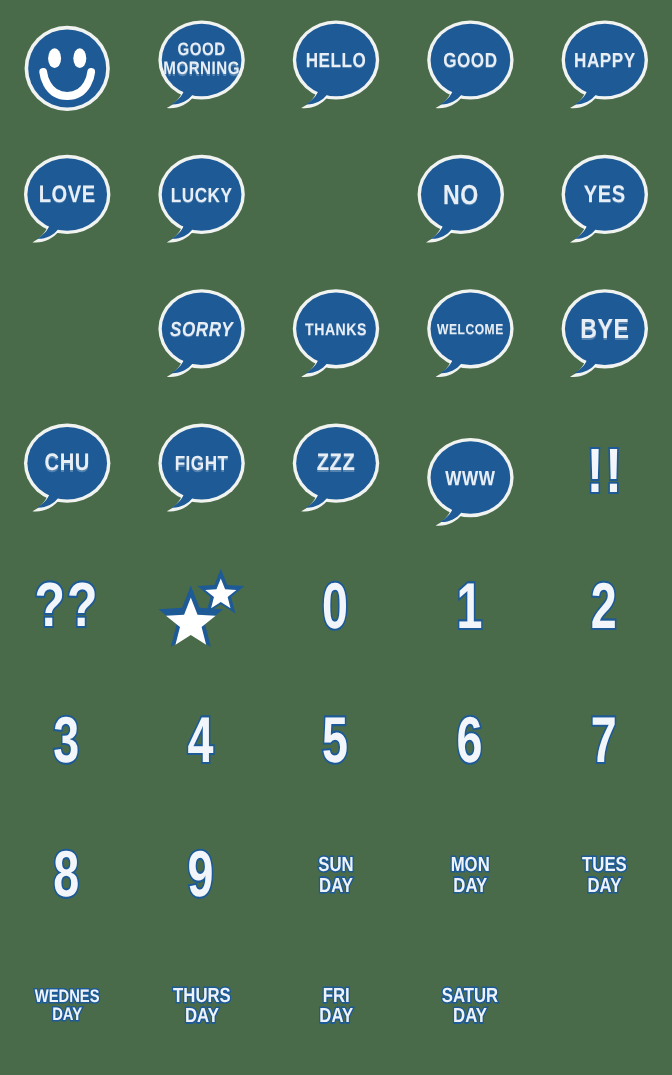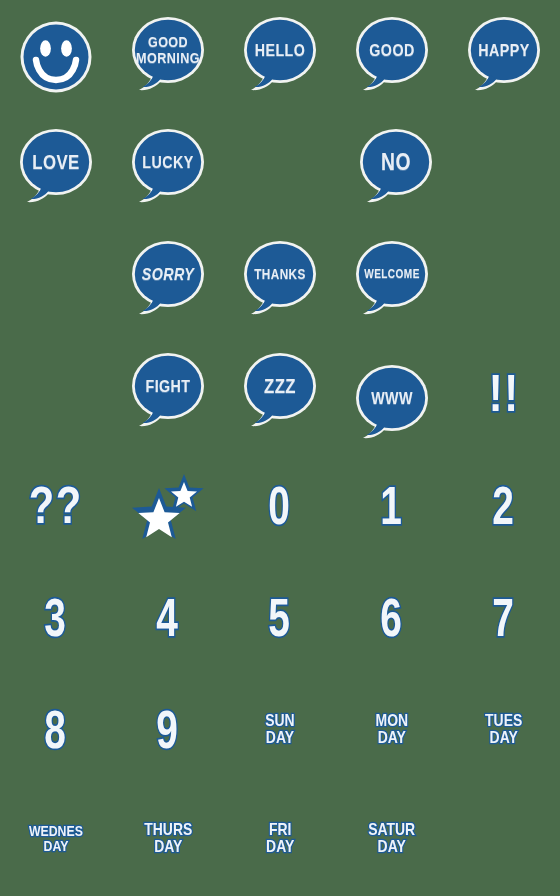--- a/index.html
+++ b/index.html
@@ -218,35 +218,50 @@
     <ellipse cx="38" cy="34" rx="36" ry="33" fill="#FFFFFF" opacity="0.92"></ellipse>
     <path d="M22 60 C20 66, 15 71, 9 74 C18 75, 26 71, 31 65 Z" fill="#FFFFFF" opacity="0.92"></path>
     <ellipse cx="38" cy="34" rx="33.2" ry="30.2" fill="#1d5a96"></ellipse>
     <path d="M23.5 59 C22 64, 17.5 68.5, 12.5 71 C20 71.5, 26.5 68, 30.5 63 Z" fill="#1d5a96"></path>
   </g>
 </svg>
           <div class="bubble-label sz-md">LUCKY</div>
         </div>
       </div>
     </div>
-    <div class="cell" style="left: 340px; top: 113px;">
+    <div class="cell" style="left: 328px; top: 113px;">
       <div class="cell-inner">
         <div class="bubble-wrap">
 <svg class="bubble-svg" viewBox="0 0 76 82">
   <g>
     <ellipse cx="38" cy="34" rx="36" ry="33" fill="#FFFFFF" opacity="0.92"></ellipse>
     <path d="M22 60 C20 66, 15 71, 9 74 C18 75, 26 71, 31 65 Z" fill="#FFFFFF" opacity="0.92"></path>
     <ellipse cx="38" cy="34" rx="33.2" ry="30.2" fill="#1d5a96"></ellipse>
     <path d="M23.5 59 C22 64, 17.5 68.5, 12.5 71 C20 71.5, 26.5 68, 30.5 63 Z" fill="#1d5a96"></path>
   </g>
 </svg>
           <div class="bubble-label sz-xl">NO</div>
         </div>
       </div>
     </div>
+    <div class="cell" style="left: 448px; top: 113px;">
+      <div class="cell-inner">
+        <div class="bubble-wrap">
+<svg class="bubble-svg" viewBox="0 0 76 82">
+  <g>
+    <ellipse cx="38" cy="34" rx="36" ry="33" fill="#FFFFFF" opacity="0.92"></ellipse>
+    <path d="M22 60 C20 66, 15 71, 9 74 C18 75, 26 71, 31 65 Z" fill="#FFFFFF" opacity="0.92"></path>
+    <ellipse cx="38" cy="34" rx="33.2" ry="30.2" fill="#1d5a96"></ellipse>
+    <path d="M23.5 59 C22 64, 17.5 68.5, 12.5 71 C20 71.5, 26.5 68, 30.5 63 Z" fill="#1d5a96"></path>
+  </g>
+</svg>
+          <div class="bubble-label sz-lg">YES</div>
+        </div>
+      </div>
+    </div>
     <div class="cell" style="left: 112px; top: 225px; font-style: italic;">
       <div class="cell-inner">
         <div class="bubble-wrap">
 <svg class="bubble-svg" viewBox="0 0 76 82">
   <g>
     <ellipse cx="38" cy="34" rx="36" ry="33" fill="#FFFFFF" opacity="0.92"></ellipse>
     <path d="M22 60 C20 66, 15 71, 9 74 C18 75, 26 71, 31 65 Z" fill="#FFFFFF" opacity="0.92"></path>
     <ellipse cx="38" cy="34" rx="33.2" ry="30.2" fill="#1d5a96"></ellipse>
     <path d="M23.5 59 C22 64, 17.5 68.5, 12.5 71 C20 71.5, 26.5 68, 30.5 63 Z" fill="#1d5a96"></path>
   </g>
@@ -275,20 +290,50 @@
         <div class="bubble-wrap">
 <svg class="bubble-svg" viewBox="0 0 76 82">
   <g>
     <ellipse cx="38" cy="34" rx="36" ry="33" fill="#FFFFFF" opacity="0.92"></ellipse>
     <path d="M22 60 C20 66, 15 71, 9 74 C18 75, 26 71, 31 65 Z" fill="#FFFFFF" opacity="0.92"></path>
     <ellipse cx="38" cy="34" rx="33.2" ry="30.2" fill="#1d5a96"></ellipse>
     <path d="M23.5 59 C22 64, 17.5 68.5, 12.5 71 C20 71.5, 26.5 68, 30.5 63 Z" fill="#1d5a96"></path>
   </g>
 </svg>
           <div class="bubble-label sz-xs">WELCOME</div>
+        </div>
+      </div>
+    </div>
+    <div class="cell" style="left: 448px; top: 225px;">
+      <div class="cell-inner">
+        <div class="bubble-wrap">
+<svg class="bubble-svg" viewBox="0 0 76 82">
+  <g>
+    <ellipse cx="38" cy="34" rx="36" ry="33" fill="#FFFFFF" opacity="0.92"></ellipse>
+    <path d="M22 60 C20 66, 15 71, 9 74 C18 75, 26 71, 31 65 Z" fill="#FFFFFF" opacity="0.92"></path>
+    <ellipse cx="38" cy="34" rx="33.2" ry="30.2" fill="#1d5a96"></ellipse>
+    <path d="M23.5 59 C22 64, 17.5 68.5, 12.5 71 C20 71.5, 26.5 68, 30.5 63 Z" fill="#1d5a96"></path>
+  </g>
+</svg>
+          <div class="bubble-label sz-xl">BYE</div>
+        </div>
+      </div>
+    </div>
+    <div class="cell" style="left: 0px; top: 337px;">
+      <div class="cell-inner">
+        <div class="bubble-wrap">
+<svg class="bubble-svg" viewBox="0 0 76 82">
+  <g>
+    <ellipse cx="38" cy="34" rx="36" ry="33" fill="#FFFFFF" opacity="0.92"></ellipse>
+    <path d="M22 60 C20 66, 15 71, 9 74 C18 75, 26 71, 31 65 Z" fill="#FFFFFF" opacity="0.92"></path>
+    <ellipse cx="38" cy="34" rx="33.2" ry="30.2" fill="#1d5a96"></ellipse>
+    <path d="M23.5 59 C22 64, 17.5 68.5, 12.5 71 C20 71.5, 26.5 68, 30.5 63 Z" fill="#1d5a96"></path>
+  </g>
+</svg>
+          <div class="bubble-label sz-lg">CHU</div>
         </div>
       </div>
     </div>
     <div class="cell" style="left: 112px; top: 337px;">
       <div class="cell-inner">
         <div class="bubble-wrap">
 <svg class="bubble-svg" viewBox="0 0 76 82">
   <g>
     <ellipse cx="38" cy="34" rx="36" ry="33" fill="#FFFFFF" opacity="0.92"></ellipse>
     <path d="M22 60 C20 66, 15 71, 9 74 C18 75, 26 71, 31 65 Z" fill="#FFFFFF" opacity="0.92"></path>

